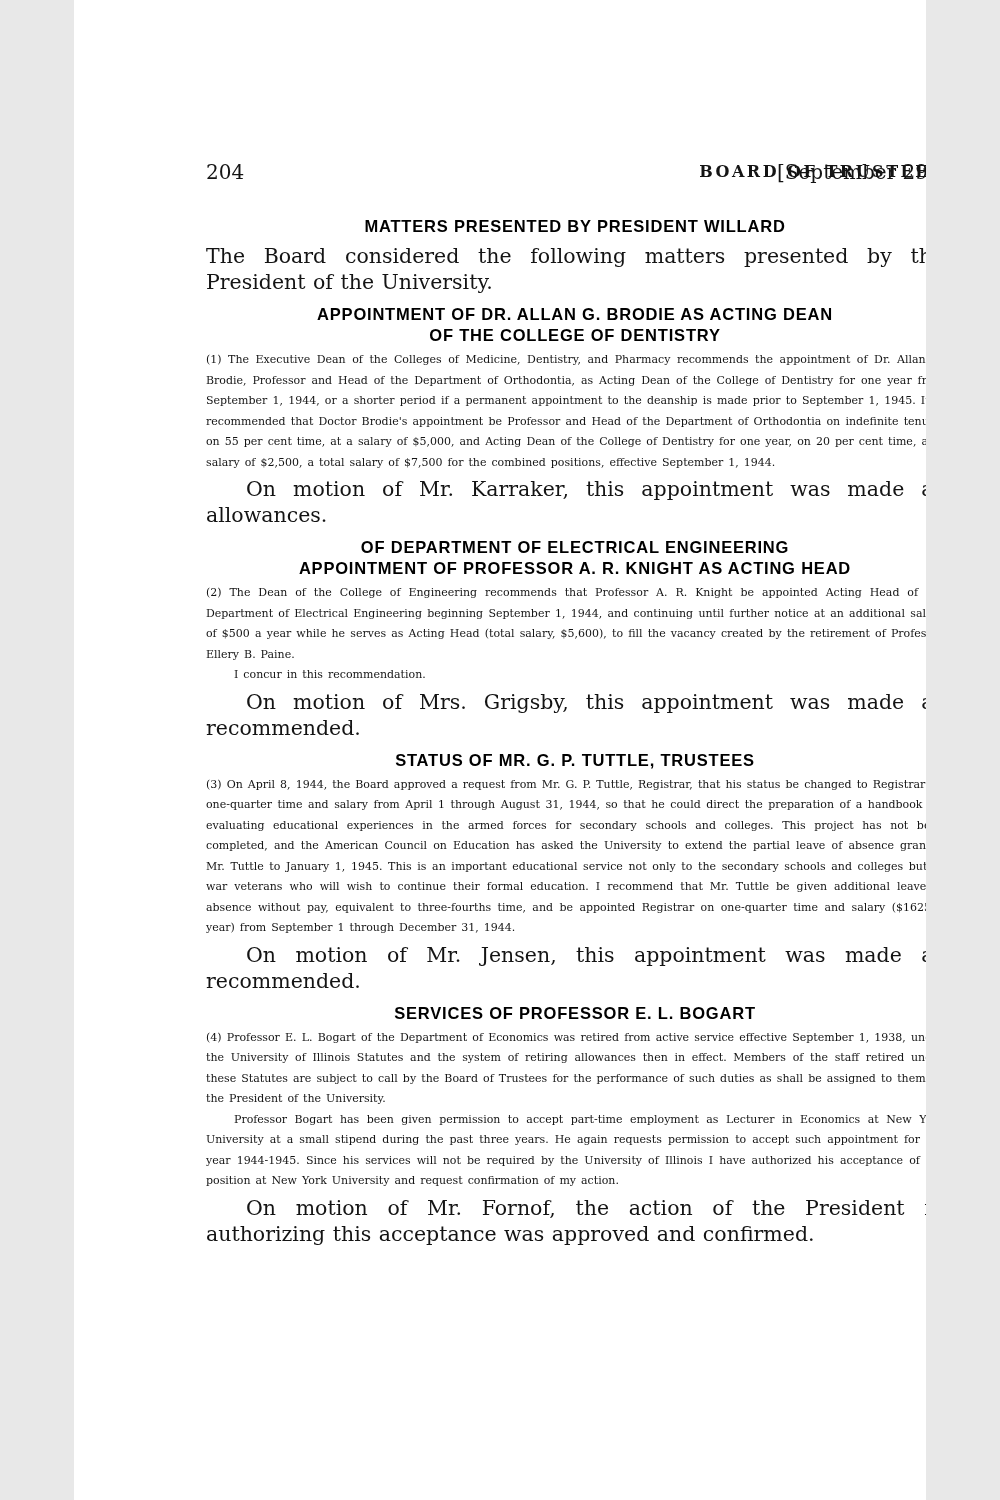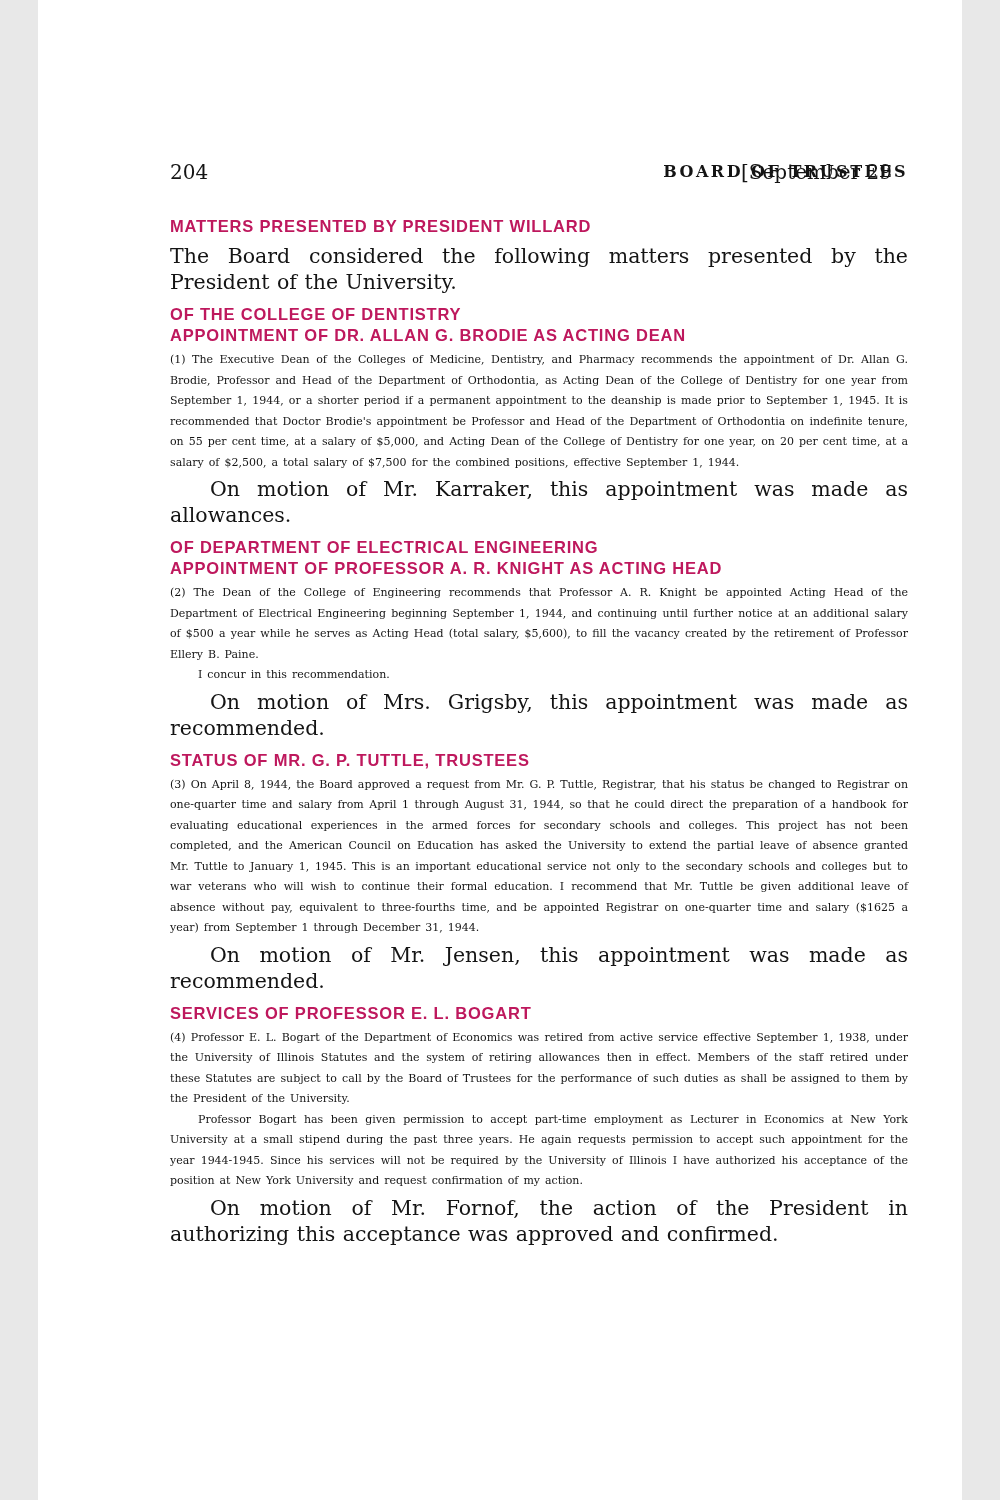--- a/index.html
+++ b/index.html
@@ -2,21 +2,21 @@
 <html><head>
 <meta charset="utf-8">
 <style>
   html, body {
     margin: 0;
     padding: 0;
     background: #e8e8e8;
   }
   .page {
     position: relative;
-    width: 924px;
+    width: 852px;
     height: 1500px;
     margin: 0 auto;
     background: #ffffff;
     color: #141414;
     font-family: "DejaVu Serif", serif;
     overflow: hidden;
     box-sizing: border-box;
   }
   .content {
     position: absolute;
@@ -44,27 +44,27 @@
     letter-spacing: 2.5px;
     font-weight: bold;
   }
   .running-header .date-marker {
     position: absolute;
     right: 16px;
     top: 0;
     text-align: right;
   }
   .sec-heading {
-    text-align: left;
+    text-align: center;
     font-family: "Liberation Sans", sans-serif;
     font-weight: bold;
     font-size: 16.5px;
     line-height: 21px;
     letter-spacing: 0.8px;
-    color: #be185d;
+    color: #000000;
   }
   .main-heading {
     margin-top: 26px;
     margin-bottom: 6px;
   }
   .h-group {
     margin-top: 9px;
     margin-bottom: 4px;
   }
   p {
@@ -94,22 +94,22 @@
     <div class="running-header">
       <span class="page-number">204</span>
       <span class="running-title">BOARD OF TRUSTEES</span>
       <span class="date-marker">[September 29</span>
     </div>
 
     <div class="sec-heading main-heading">MATTERS PRESENTED BY PRESIDENT WILLARD</div>
     <p class="body-lg">The Board considered the following matters presented by the President of the University.</p>
 
     <div class="h-group">
+      <div class="sec-heading">APPOINTMENT OF DR. ALLAN G. BRODIE AS ACTING DEAN</div>
       <div class="sec-heading">OF THE COLLEGE OF DENTISTRY</div>
-      <div class="sec-heading">APPOINTMENT OF DR. ALLAN G. BRODIE AS ACTING DEAN</div>
     </div>
     <p class="body-sm">(1) The Executive Dean of the Colleges of Medicine, Dentistry, and Pharmacy recommends the appointment of Dr. Allan G. Brodie, Professor and Head of the Department of Orthodontia, as Acting Dean of the College of Dentistry for one year from September 1, 1944, or a shorter period if a permanent appointment to the deanship is made prior to September 1, 1945. It is recommended that Doctor Brodie's appointment be Professor and Head of the Department of Orthodontia on indefinite tenure, on 55 per cent time, at a salary of $5,000, and Acting Dean of the College of Dentistry for one year, on 20 per cent time, at a salary of $2,500, a total salary of $7,500 for the combined positions, effective September 1, 1944.</p>
     <p class="body-lg indent-lg motion">On motion of Mr. Karraker, this appointment was made as allowances.</p>
 
     <div class="h-group">
       <div class="sec-heading">OF DEPARTMENT OF ELECTRICAL ENGINEERING</div>
       <div class="sec-heading">APPOINTMENT OF PROFESSOR A. R. KNIGHT AS ACTING HEAD</div>
     </div>
     <p class="body-sm">(2) The Dean of the College of Engineering recommends that Professor A. R. Knight be appointed Acting Head of the Department of Electrical Engineering beginning September 1, 1944, and continuing until further notice at an additional salary of $500 a year while he serves as Acting Head (total salary, $5,600), to fill the vacancy created by the retirement of Professor Ellery B. Paine.</p>
     <p class="body-sm indent-sm">I concur in this recommendation.</p>

